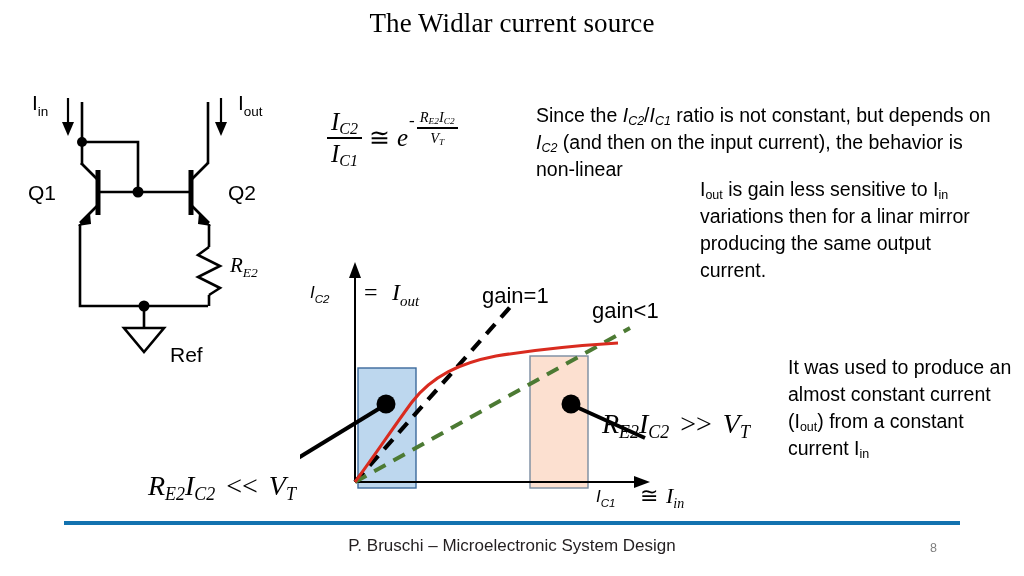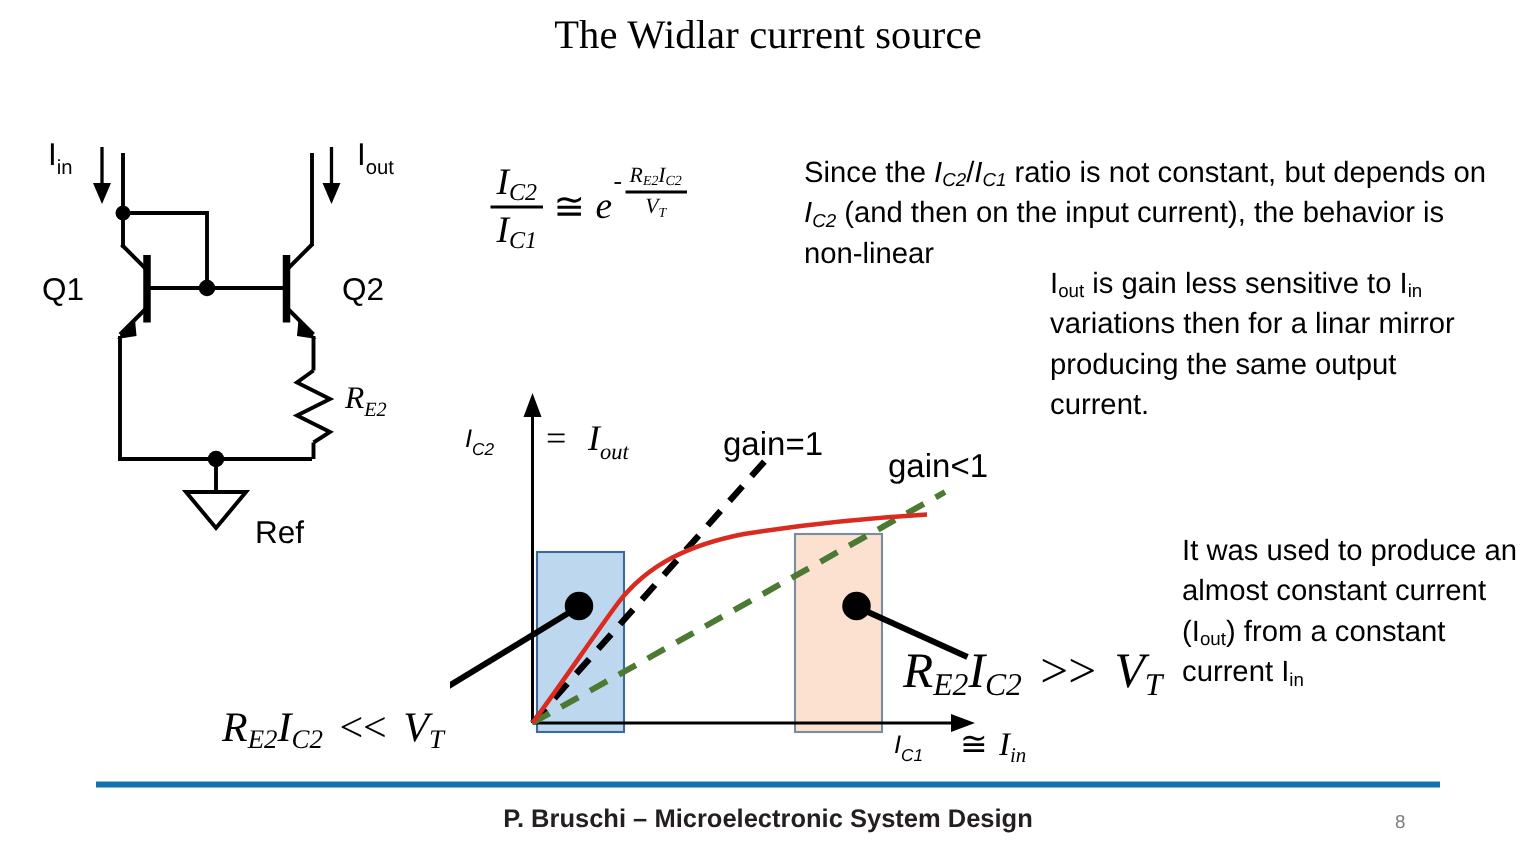--- a/index.html
+++ b/index.html
@@ -85,21 +85,20 @@
 
   
   #footer-rule {
     left: 64px; top: 521px; width: 896px; height: 4px;
   }
   #footer-text {
     left: 0; top: 536px; width: 1024px;
     text-align: center;
     font-size: 17px;
     color: #231f20;
-    font-weight: bold;
   }
   #page-number {
     left: 930px; top: 541px;
     font-size: 12.5px;
     color: #7f7f7f;
   }
 
   
   #para-1 { left: 536px; top: 66px; width: 470px; margin-top: 36px; }
   #para-2 { left: 700px; top: 176px; width: 300px; }
@@ -285,21 +284,21 @@
 
   <text x="292" y="68" class="gtxt-sans" font-size="22" fill="#4C7A33">gain&lt;1</text>
 </svg>
 
 <div class="abs math" style="left:148px; top:470px; font-size:28px;">
   <span>R</span><sub>E2</sub><span>I</span><sub>C2</sub>
   <span style="font-style:normal; margin:0 4px;">&lt;&lt;</span>
   <span>V</span><sub>T</sub>
 </div>
 
-<div class="abs math" style="left:602px; top:430px; font-size:33px;">
+<div class="abs math" style="left:602px; top:408px; font-size:28px;">
   <span>R</span><sub>E2</sub><span>I</span><sub>C2</sub>
   <span style="font-style:normal; margin:0 4px;">&gt;&gt;</span>
   <span>V</span><sub>T</sub>
 </div>
 
 <div class="abs" id="footer-rule" style="background: rgb(18, 114, 175);"></div>
 <div class="abs" id="footer-text">P. Bruschi – Microelectronic System Design</div>
 <div class="abs" id="page-number">8</div>
 
 </body></html>

